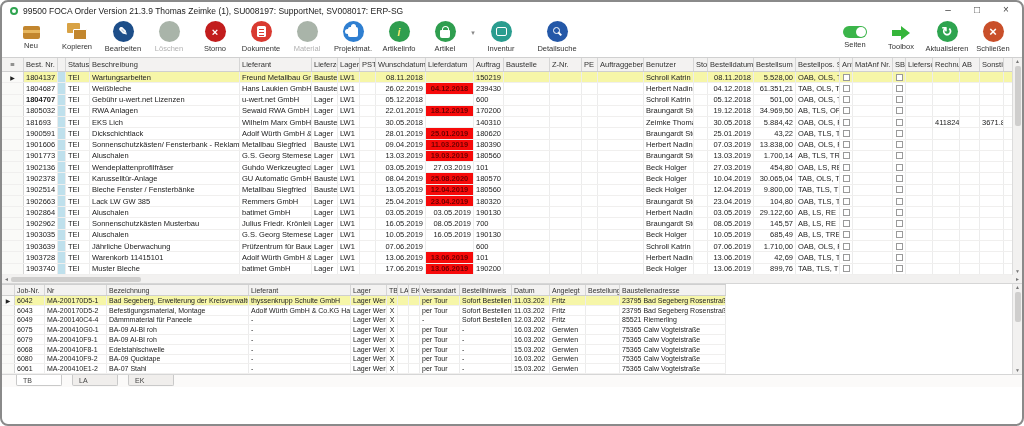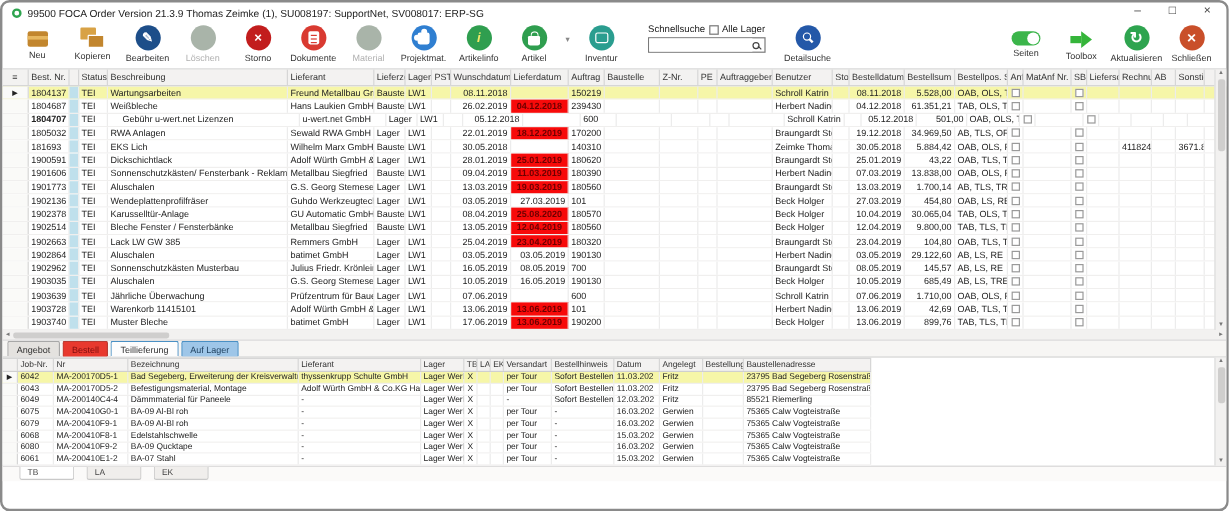--- a/index.html
+++ b/index.html
@@ -164,31 +164,20 @@
       <span class="cap">Artikel</span>
     </div>
     <div class="chev">▾</div>
     <div class="tbtn">
       <span class="circ c-teal">
           <span class="invsq"></span>
         </span>
       <span class="cap">Inventur</span>
     </div>
 
-    <div class="searchblk">
-      <div class="searchtop">
-        <span>Schnellsuche</span>
-        <span class="cb"></span>
-        <span>Alle Lager</span>
-      </div>
-      <div class="sinputwrap">
-        <input value="" style="">
-        <span class="magd"></span>
-      </div>
-    </div>
 
     <div class="tbtn" style="margin-left:10px;">
       <span class="circ c-dblue">
           <span class="mag"></span>
         </span>
       <span class="cap">Detailsuche</span>
     </div>
 
     <span class="flexspacer"></span>
 
@@ -311,21 +300,21 @@
           <div class="gcell" style="width: 27px;"></div>
           <div class="gcell" style="width: 27px;"></div>
           <div class="gcell" style="width: 20px;"></div>
           <div class="gcell" style="width: 24px;"></div>
         </div>
         <div class="grow">
           <div class="gcell selcell" style="width: 22px;"></div>
           <div class="gcell" style="width: 34px; font-weight: bold;">1804707</div>
           <div class="gcell strip" style="width: 8px;"></div>
           <div class="gcell" style="width: 24px;">TEI</div>
-          <div class="gcell" style="width: 150px; margin-left: 10px;">Gebühr u-wert.net Lizenzen</div>
+          <div class="gcell" style="width: 150px;">Gebühr u-wert.net Lizenzen</div>
           <div class="gcell" style="width: 72px;">u-wert.net GmbH</div>
           <div class="gcell" style="width: 26px;">Lager</div>
           <div class="gcell" style="width: 22px;">LW1</div>
           <div class="gcell" style="width: 16px;"></div>
           <div class="gcell datecell" style="width: 50px;">05.12.2018</div>
           <div class="gcell datecell" style="width: 48px;"></div>
           <div class="gcell" style="width: 30px;">600</div>
           <div class="gcell" style="width: 46px;"></div>
           <div class="gcell" style="width: 32px;"></div>
           <div class="gcell" style="width: 16px;"></div>
@@ -866,26 +855,20 @@
     </div>
   </div>
 
   <div class="hscroll">
     <span>◄</span>
     <span class="hthumb"></span>
     <span class="htrack"></span>
     <span>►</span>
   </div>
 
-  <div class="tabsrow">
-    <span class="tab">Angebot</span>
-    <span class="tab red">Bestell</span>
-    <span class="tab active">Teillieferung</span>
-    <span class="tab blue">Auf Lager</span>
-  </div>
 
 
   <div class="grid2">
     <div class="g2head" id="g2head">
         <div class="hcell" style="width: 13px;"></div>
         <div class="hcell" style="width: 30px;">Job-Nr.</div>
         <div class="hcell" style="width: 62px;">Nr</div>
         <div class="hcell" style="width: 142px;">Bezeichnung</div>
         <div class="hcell" style="width: 102px;">Lieferant</div>
         <div class="hcell" style="width: 36px;">Lager</div>

